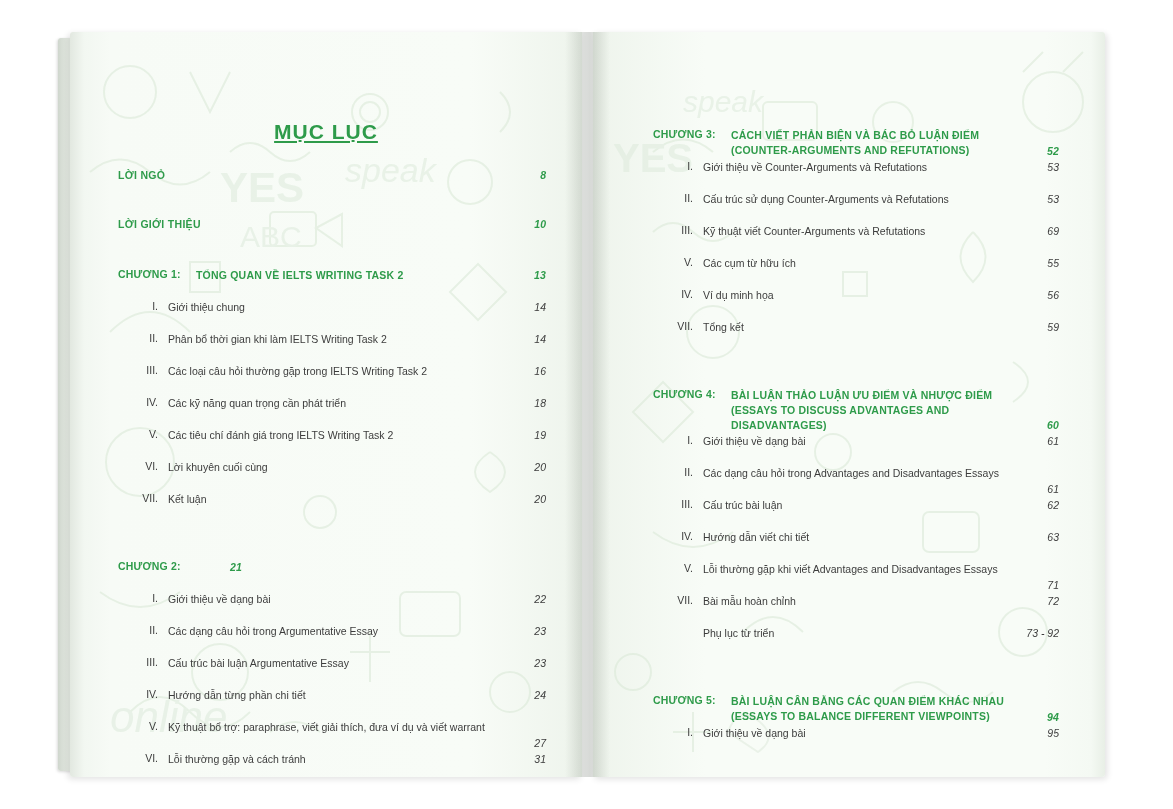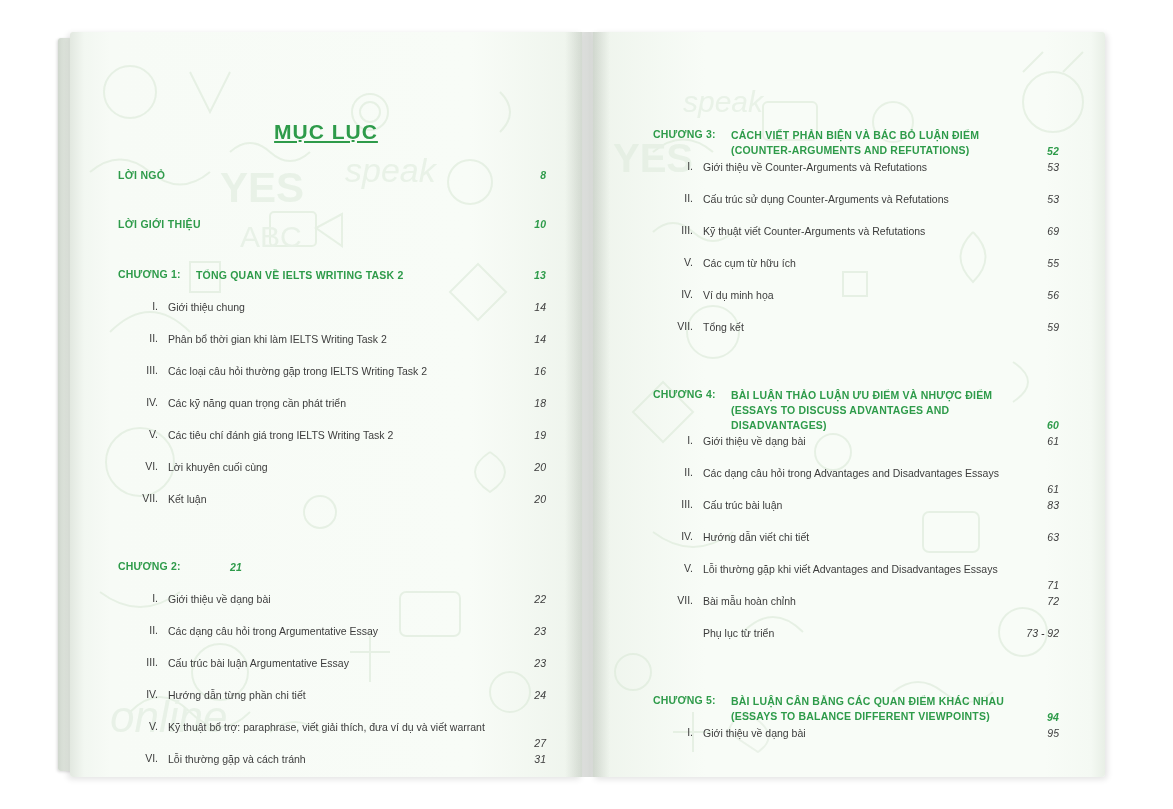--- a/index.html
+++ b/index.html
@@ -343,21 +343,21 @@
             <div class="pg">61</div>
           </div>
           <div class="row sub">
             <div class="num">II.</div>
             <div class="label">Các dạng câu hỏi trong Advantages and Disadvantages Essays</div>
             <div class="pg bottom">61</div>
           </div>
           <div class="row sub">
             <div class="num">III.</div>
             <div class="label">Cấu trúc bài luận</div>
-            <div class="pg">83</div>
+            <div class="pg">62</div>
           </div>
           <div class="row sub">
             <div class="num">IV.</div>
             <div class="label">Hướng dẫn viết chi tiết</div>
             <div class="pg">63</div>
           </div>
           <div class="row sub">
             <div class="num">V.</div>
             <div class="label">Lỗi thường gặp khi viết Advantages and Disadvantages Essays</div>
             <div class="pg bottom">71</div>

